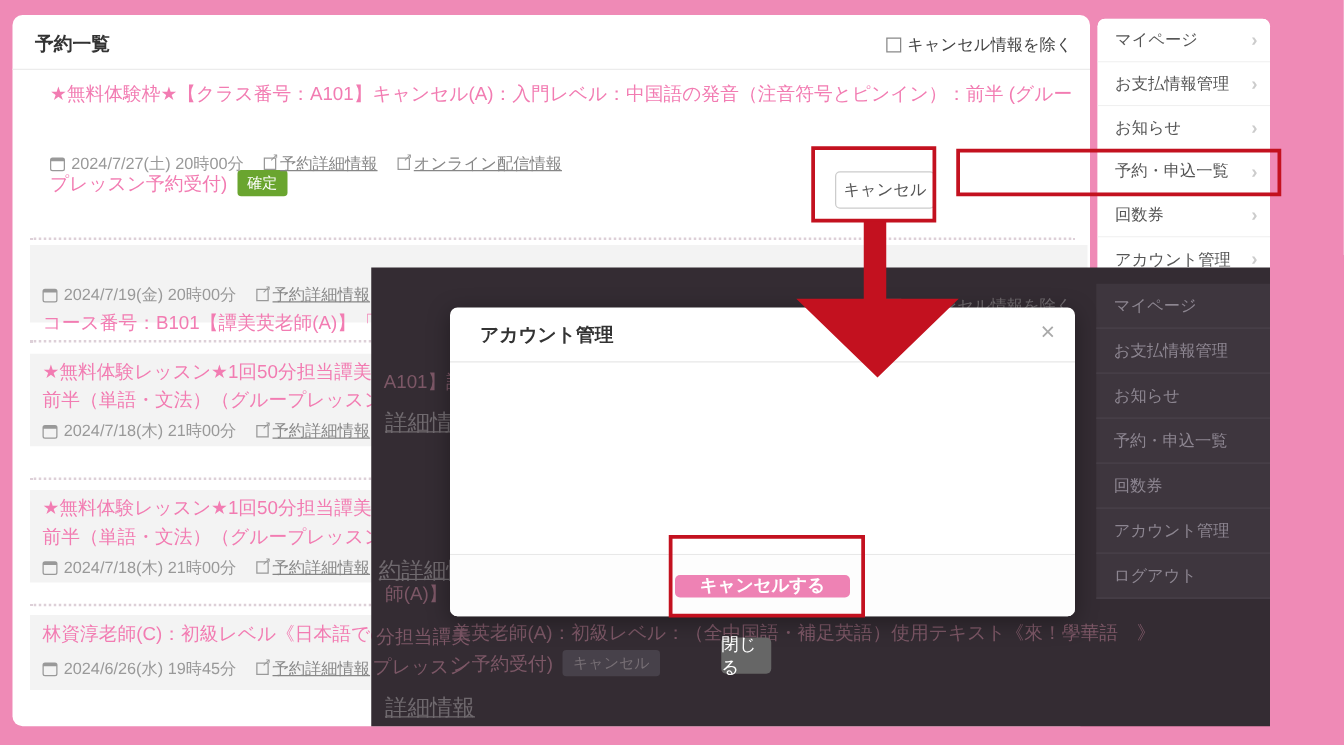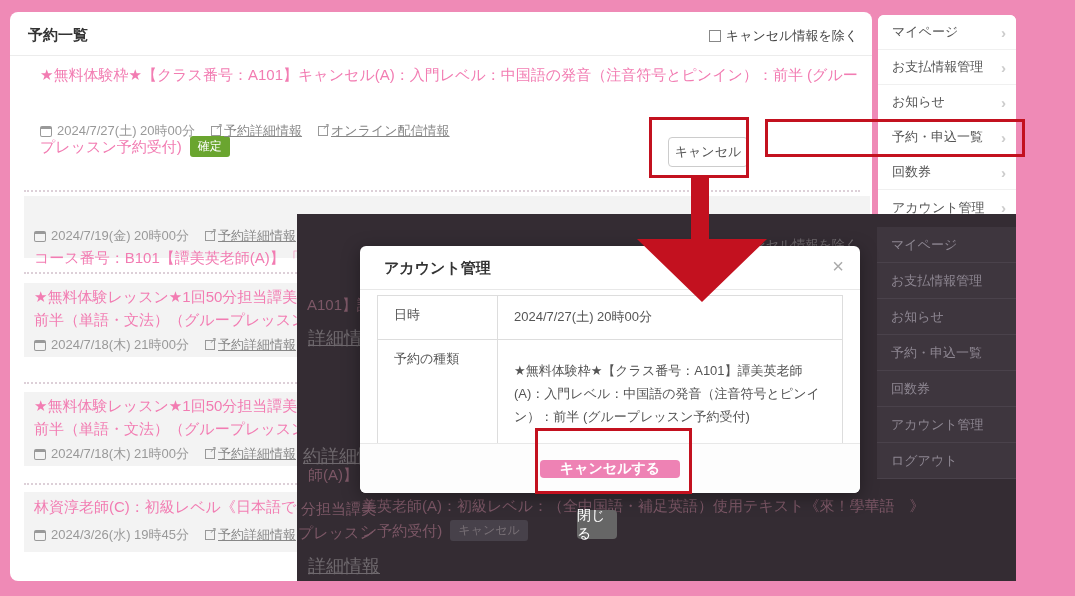--- a/index.html
+++ b/index.html
@@ -153,21 +153,21 @@
     </div>
   </div>
 
   <div class="dotted-sep" style="left:14px; top:471px; width:836px;"></div>
 
   <div class="item gray" style="left:14px; top:480px; width:846px; height:60px;">
     <div class="t-line" style="left:10px; top:6px;">林資淳老師(C)：初級レベル《日本語での説明》</div>
     <div class="meta" style="left:10px; top:34px;">
       <span class="date">
           <span class="cal"></span>
-          <span>2024/3/26(水) 19時45分</span>
+          <span>2024/6/26(水) 19時45分</span>
         </span>
       <span class="link">
           <span class="ext"></span>
           <span>予約詳細情報</span>
         </span>
       <span class="link">
           <span class="ext"></span>
           <span>オンライン配信情報</span>
         </span>
     </div>
@@ -225,32 +225,20 @@
     <div class="dim-row">アカウント管理</div>
     <div class="dim-row">ログアウト</div>
   </div>
 </div>
 
 <div class="abs modal">
   <div class="modal-header">
     <div class="modal-title">アカウント管理</div>
     <div class="modal-x">×</div>
   </div>
-  <table class="m-table">
-    <tbody>
-        <tr>
-      <th>日時</th>
-      <td>2024/7/27(土) 20時00分</td>
-    </tr>
-    <tr>
-      <th>予約の種類</th>
-      <td style="height:110px;">★無料体験枠★【クラス番号：A101】譚美英老師(A)：入門レベル：中国語の発音（注音符号とピンイン）：前半 (グループレッスン予約受付)</td>
-    </tr>
-  </tbody>
-    </table>
   <div class="modal-footer">
     <button class="confirm-btn">キャンセルする</button>
   </div>
 </div>
 
 <div class="abs close-btn">閉じる</div>
 
 <div class="anno-box" style="left:649px; top:117px; width:100px; height:61px;"></div>
 <div class="anno-box" style="left:765px; top:119px; width:260px; height:38px;"></div>
 <div class="anno-box" style="left:535px; top:428px; width:157px; height:66px;"></div>

